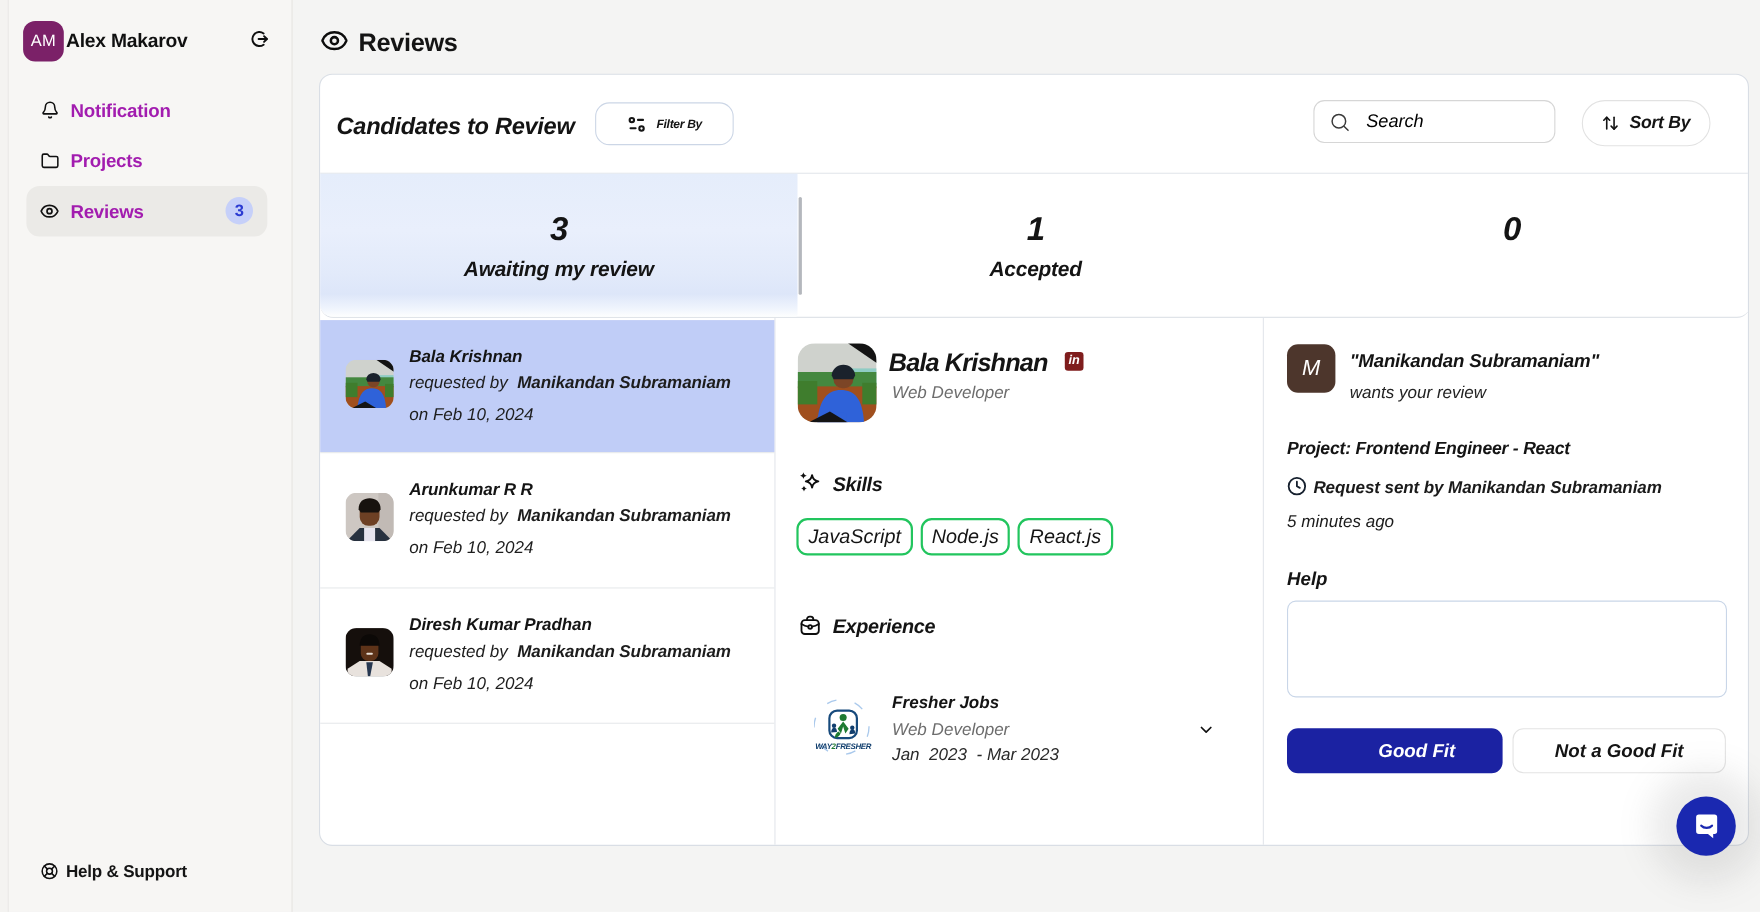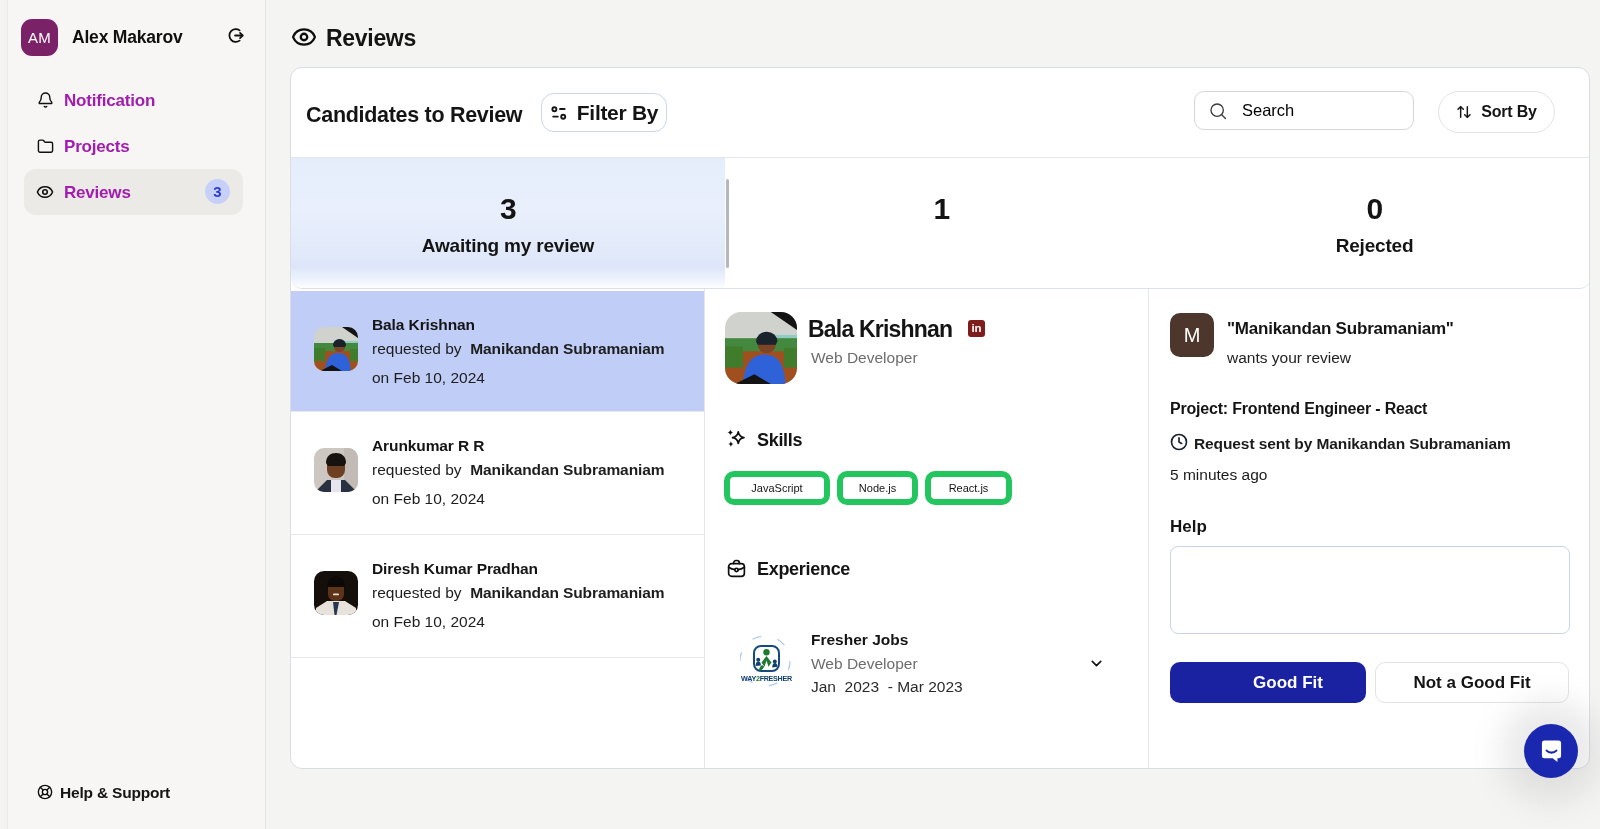--- a/index.html
+++ b/index.html
@@ -4,30 +4,30 @@
 <style>
 * { box-sizing:border-box; margin:0; padding:0; }
 html,body { width:1600px; height:829px; overflow:hidden; }
 body { font-family:"Liberation Sans",sans-serif; background:#f4f4f3; position:relative; color:#141414; }
 .abs { position:absolute; }
 svg { display:block; }
 
 #sidebar { position:absolute; left:0; top:0; width:266px; height:829px; background:#f7f6f4; border-right:1px solid #e5e4e1;padding-left:22px; }
 #sbstrip { position:absolute; left:0; top:0; width:8px; height:829px; background:#f4f3f1; border-right:1px solid #eae9e6; }
 #avatar { position:absolute; left:21px; top:19px; width:37px; height:37px; border-radius:11px; background:#7b2168; color:#fff; font-size:15px; display:flex; align-items:center; justify-content:center; letter-spacing:0.3px; }
-#uname { position:absolute; left:72px; top:27px; font-size:17.5px; font-weight:700; letter-spacing:-0.2px; color:#101010; }
+#uname { position:absolute; left:60px; top:27px; font-size:17.5px; font-weight:700; letter-spacing:-0.2px; color:#101010; }
 .navtxt { font-size:17px; font-weight:700; letter-spacing:-0.2px; color:#a21caf; }
 #selrow { position:absolute; left:24px; top:169px; width:219px; height:46px; border-radius:12px; background:#ebeae7; }
 #badge { position:absolute; left:205px; top:179px; width:25px; height:25px; border-radius:50%; background:#c6d0f9; color:#2b3bd2; font-size:15px; font-weight:700; display:flex; align-items:center; justify-content:center; }
 
 #pagehead { position:absolute; left:326px; top:25px; font-size:23px; font-weight:700; letter-spacing:-0.3px; }
-#card { position:absolute; left:290px; top:67px; width:1300px; height:702px; background:#fff; border:1px solid #d9dee5; border-radius:12px; overflow:hidden; }
+#card { position:absolute; left:290px; top:67px; width:1300px; height:702px; background:#fff; border:1px solid #d9dee5; border-radius:12px; overflow:hidden;font-style:italic; }
 #ctitle { position:absolute; left:15px; top:35px; font-size:21.5px; font-weight:700; letter-spacing:-0.3px; }
 .btn { position:absolute; background:#fff; display:flex; align-items:center; justify-content:center; gap:9px; font-weight:700; }
-#filterbtn { left:250px; top:25px; width:126px; height:39px; border:1px solid #ccd6e6; border-radius:13px; font-size:21px; letter-spacing:-0.3px; }
+#filterbtn { left:250px; top:25px; width:126px; height:39px; border:1px solid #ccd6e6; border-radius:13px; font-size:11px; letter-spacing:-0.3px; }
 #searchbox { position:absolute; left:903px; top:23px; width:220px; height:39px; border:1px solid #d6d6d6; border-radius:10px; display:flex; align-items:center; }
 #searchbox span { color:#000000; font-size:16.5px; margin-left:14px; }
 #sortbtn { left:1147px; top:23px; width:117px; height:42px; border:1px solid #e2e2e2; border-radius:21px; font-size:16px; letter-spacing:-0.2px; }
 #hdrline { position:absolute; left:0; top:89px; width:1300px; height:1px; background:#e3e6eb; }
 
 #tabs { position:absolute; left:0; top:90px; width:1300px; height:131px; border-bottom:1px solid #dde1e7; border-radius:0 0 12px 12px; }
 .tab { position:absolute; top:0; height:130px; width:433px; text-align:center; }
 .tabnum { font-size:30px; font-weight:700; margin-top:34px; letter-spacing:-0.5px; }
 .tablab { font-size:19px; font-weight:700; letter-spacing:-0.2px; margin-top:9px; }
 #tab1 { left:0; width:434px; background:linear-gradient(to bottom,#e5edfb 0%,#e9effc 40%,#e2eafa 70%,#dde6f9 84%,#eff4fd 94%,#fdfefe 100%); border-radius:0 0 2px 12px; }
@@ -43,21 +43,21 @@
 .lreq { position:absolute; left:81px; top:49px; font-size:15.5px; color:#1d1d1d; }
 .lreq b { letter-spacing:-0.1px; }
 .ldate { position:absolute; left:81px; top:78px; font-size:15.5px; color:#1d1d1d; }
 .ldiv { position:absolute; left:0; width:413px; height:1px; background:#e7e9ec; }
 
 #dphoto { position:absolute; left:434px; top:23px; width:72px; height:72px; border-radius:16px; overflow:hidden; }
 #dname { position:absolute; left:517px; top:27px; font-size:23px; font-weight:700; letter-spacing:-0.8px; }
 #dlink { position:absolute; left:677px; top:31px; width:17px; height:17px; background:#7f1d1d; border-radius:3px; color:#fff; font-weight:700; font-size:11.5px; text-align:center; line-height:17px; }
 #drole { position:absolute; left:520px; top:60px; font-size:15.5px; color:#6d6d6d; }
 .sechead { position:absolute; font-size:18px; font-weight:700; letter-spacing:-0.3px; }
-.chip { position:absolute; top:182px; height:34px; border:6px solid #22c55e; border-radius:10px; background:#fff; font-size:11px; display:flex; align-items:center; justify-content:center; }
+.chip { position:absolute; top:182px; height:34px; border:2px solid #22c55e; border-radius:10px; background:#fff; font-size:18px; display:flex; align-items:center; justify-content:center; }
 #explogo { position:absolute; left:449px; top:346px; width:53px; height:53px; }
 #exname { position:absolute; left:520px; top:342px; font-size:15.5px; font-weight:700; }
 #exrole { position:absolute; left:520px; top:366px; font-size:15.5px; color:#6d6d6d; }
 #exdate { position:absolute; left:520px; top:389px; font-size:15.5px; color:#2a2a2a; }
 
 #mav { position:absolute; left:879px; top:24px; width:44px; height:44px; border-radius:10px; background:#4d362c; color:#fff; font-size:20px; display:flex; align-items:center; justify-content:center; }
 #rtitle { position:absolute; left:936px; top:30px; font-size:17px; font-weight:700; letter-spacing:-0.2px; }
 #rwants { position:absolute; left:936px; top:60px; font-size:15.5px; color:#222; }
 #rproj { position:absolute; left:879px; top:111px; font-size:16px; font-weight:700; letter-spacing:-0.2px; }
 #rreq { position:absolute; left:903px; top:146px; font-size:15.5px; font-weight:700; color:#1b1b1b; letter-spacing:-0.1px;}
@@ -139,24 +139,24 @@
     <span>Sort By</span>
   </div>
   <div id="hdrline"></div>
   <div id="tabs">
     <div class="tab" id="tab1">
         <div class="tabnum">3</div>
         <div class="tablab">Awaiting my review</div>
       </div>
     <div class="tab" style="left:434px">
         <div class="tabnum">1</div>
+        <div class="tablab">Accepted</div>
       </div>
     <div class="tab" style="left:867px">
         <div class="tabnum">0</div>
-        <div class="tablab">Rejected</div>
       </div>
     <div id="thumb"></div>
 
   </div>
   <div id="content">
     <div class="vline" style="left:413px"></div>
     <div class="vline" style="left:857px"></div>
     <div class="litem" style="top:2px;height:120px;background:#c0cdf7">
       <div class="ph">
           <svg width="44" height="44" viewBox="0 0 44 44">

